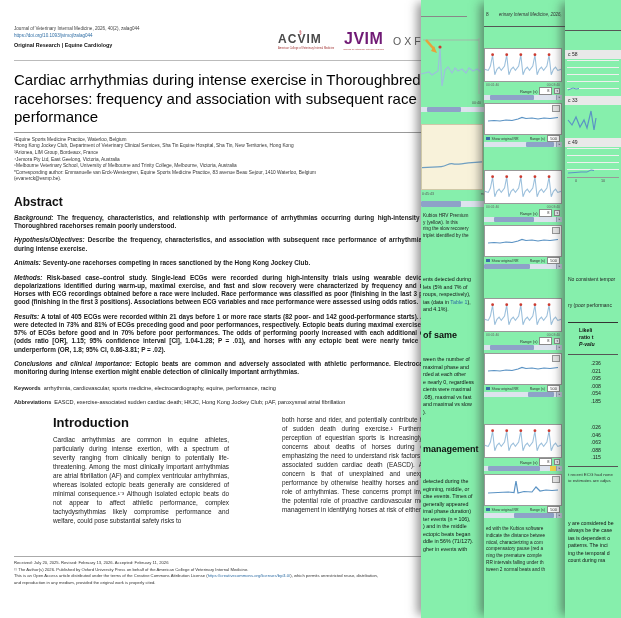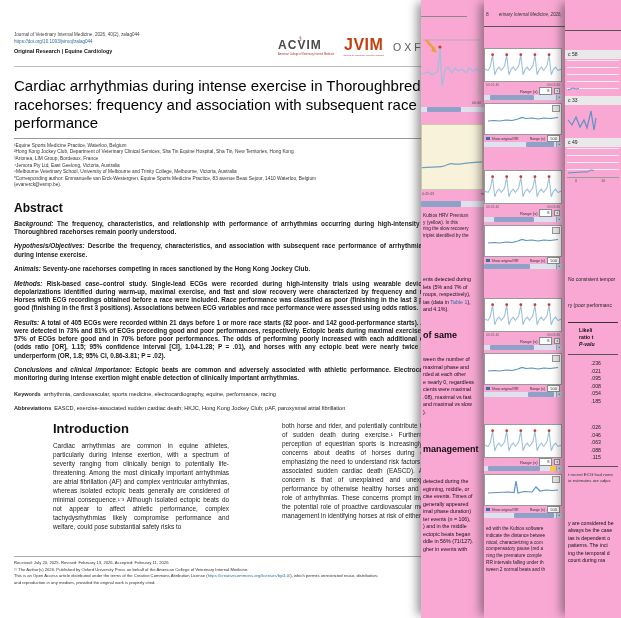--- a/index.html
+++ b/index.html
@@ -1,33 +1,33 @@
 <!DOCTYPE html>
 <html><head>
 <meta charset="utf-8">
 <style>
   html,body{margin:0;padding:0;background:#fff;}
   .canvas{position:relative;width:621px;height:618px;background:#fff;overflow:hidden;
           font-family:"Liberation Sans",sans-serif;color:#111;}
   
   .main-page{position:absolute;left:0;top:0;width:474px;height:618px;background:#fff;
-             box-sizing:border-box;padding:14px 16px 0 14px;z-index:1;}
+             box-sizing:border-box;padding:8px 16px 0 14px;z-index:1;}
   .m-header{display:flex;justify-content:space-between;align-items:flex-start;margin-top:18px;}
   .m-meta{line-height:1.5;}
   .journal-line{font-size:4.6px;color:#444;}
   .doi-link{font-size:4.6px;color:#2e6da4;}
   .category-line{font-size:5.4px;font-weight:bold;color:#111;margin-top:1px;}
   .logos{display:flex;align-items:center;gap:9px;margin-top:4px;margin-right:2px;}
   .acvim{text-align:center;}
   .acvim-word{font-size:12px;font-weight:bold;color:#4a4a4a;letter-spacing:1px;display:flex;align-items:flex-end;}
   .acvim-v{position:relative;}
   .caduceus{position:absolute;left:1px;top:-3px;font-size:7px;color:#b5121f;font-weight:normal;}
   .acvim-sub{font-size:2.6px;color:#a33535;margin-top:1px;white-space:nowrap;}
   .jvim{text-align:center;}
-  .jvim-word{font-size:16px;font-weight:bold;color:#c2410c;letter-spacing:0.5px;}
+  .jvim-word{font-size:16px;font-weight:bold;color:#701a75;letter-spacing:0.5px;}
   .jvim-sub{font-size:2.4px;color:#a33535;white-space:nowrap;}
   .oxford-word{font-size:10.5px;color:#5a5a5a;letter-spacing:3px;font-weight:400;}
   .hr1{border:none;border-top:1px solid #bbb;margin:9px 0 0 0;}
   .m-title{font-size:15px;font-weight:normal;line-height:1.24;color:#000000;margin-top:10px;}
   .m-authors{font-size:7.6px;font-weight:bold;line-height:1.35;margin-top:5px;color:#1a1a1a;}
   .hr2{border:none;border-top:1px solid #999;margin:5px 0 0 0;}
   .affils{margin-top:4px;font-size:4.8px;color:#333;line-height:1.38;}
   .abs-h{font-size:12px;font-weight:bold;margin-top:12px;}
   .abs-p{font-size:6.4px;font-weight:600;line-height:1.28;text-align:justify;color:#1a1a1a;margin-top:4.5px;}
   .abs-label{font-style:italic;font-weight:600;}
@@ -35,21 +35,21 @@
   .kw-label{font-weight:bold;margin-right:3px;}
   .cols{display:flex;gap:14px;margin-top:10px;}
   .col{flex:1;margin-left:39px;}
   .intro-h{font-size:13px;font-weight:bold;margin:0 0 5px 0;}
   .body-p{font-size:6.4px;line-height:1.42;text-align:justify;color:#222;margin:0;}
   .m-footer{position:absolute;left:14px;right:16px;top:556px;}
   .f-rule{border:none;border-top:0.8px solid #aaa;margin:0 0 3px 0;}
   .f-line{font-size:4.2px;color:#333;line-height:1.55;}
   .f-link{color:#2e6da4;}
   
-  .frag{position:absolute;top:0;height:618px;background:#f9a8d4;
+  .frag{position:absolute;top:0;height:618px;background:#86efac;
         box-shadow:-7px 0 9px -3px rgba(50,50,50,0.5);}
   .frag-a{left:421px;width:66px;z-index:2;}
   .frag-b{left:484px;width:81px;z-index:3;}
   .frag-c{left:565px;width:56px;z-index:4;}
   .abs-el{position:absolute;}
   .ln{display:block;}
   .fa-topline{top:16px;left:0;width:46px;border-top:1px solid #888;}
   .fa-lbl{font-size:3.6px;color:#555;}
   .sb{background:#dde3ee;position:absolute;left:0;right:2px;height:5px;}
   .sb .thumb{position:absolute;top:0;height:100%;background:#8ea2c8;border-radius:1px;}

